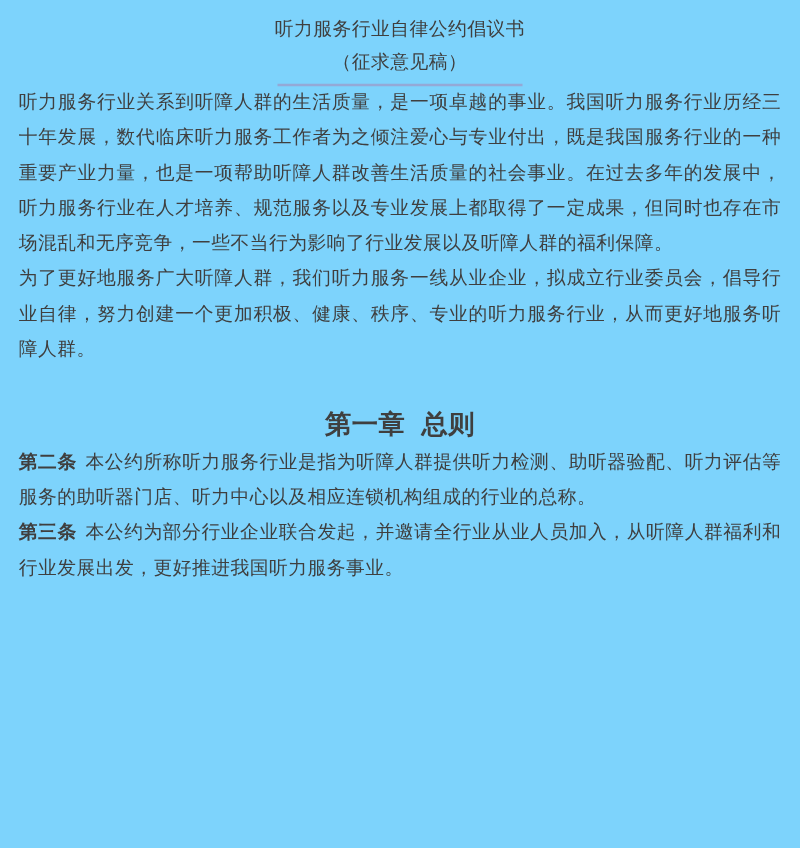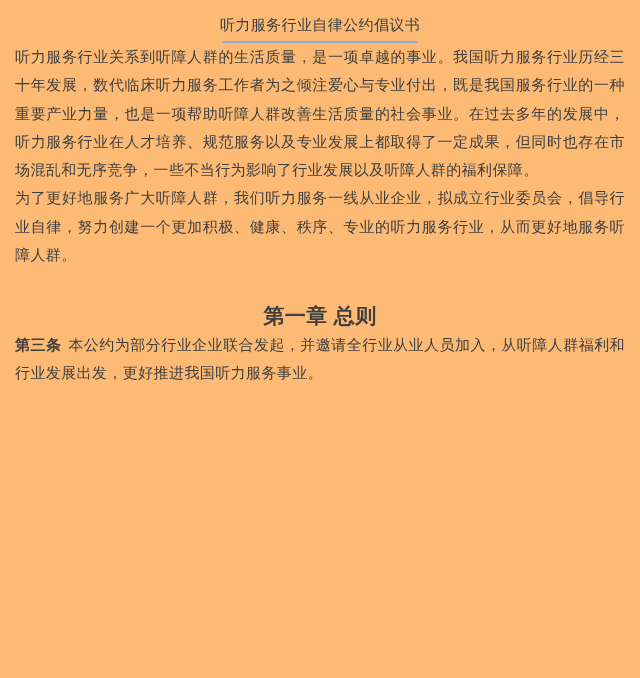--- a/index.html
+++ b/index.html
@@ -5,23 +5,23 @@
   html, body {
     margin: 0;
     padding: 0;
     background: #ffffff;
   }
   .doc {
     width: 640px;
     height: 678px;
     box-sizing: border-box;
     padding: 13px 15px 0;
-    background: #fdba74;
+    background: #7dd3fc;
     color: #3f3f3f;
-    font-family: Liberation Sans, sans-serif;
+    font-family: Liberation Mono, monospace;
     font-size: 15px;
     letter-spacing: 0.4px;
     overflow: hidden;
   }
   .doc-title {
     margin: 0;
     font-size: 15px;
     font-weight: 400;
     line-height: 23px;
     text-align: center;
@@ -62,27 +62,29 @@
     margin-right: 7px;
   }
 </style>
 </head>
 <body>
 
 <div class="doc" style="color: rgb(63, 63, 63);">
 
   <h1 class="doc-title">听力服务行业自律公约倡议书</h1>
 
+  <h2 class="doc-subtitle">（征求意见稿）</h2>
 
   <hr class="title-divider" style="background: rgb(148, 169, 214);">
 
   <p class="para p-preamble-1">听力服务行业关系到听障人群的生活质量，是一项卓越的事业。我国听力服务行业历经三十年发展，数代临床听力服务工作者为之倾注爱心与专业付出，既是我国服务行业的一种重要产业力量，也是一项帮助听障人群改善生活质量的社会事业。在过去多年的发展中，听力服务行业在人才培养、规范服务以及专业发展上都取得了一定成果，但同时也存在市场混乱和无序竞争，一些不当行为影响了行业发展以及听障人群的福利保障。</p>
 
   <p class="para p-preamble-2">为了更好地服务广大听障人群，我们听力服务一线从业企业，拟成立行业委员会，倡导行业自律，努力创建一个更加积极、健康、秩序、专业的听力服务行业，从而更好地服务听障人群。</p>
 
   <h3 class="chapter-heading">第一章 总则</h3>
 
 
+  <p class="para p-article-2"><span class="article-label">第二条</span><span>本公约所称听力服务行业是指为听障人群提供听力检测、助听器验配、听力评估等服务的助听器门店、听力中心以及相应连锁机构组成的行业的总称。</span></p>
 
   <p class="para p-article-3"><span class="article-label">第三条</span><span>本公约为部分行业企业联合发起，并邀请全行业从业人员加入，从听障人群福利和行业发展出发，更好推进我国听力服务事业。</span></p>
 
 
 </div>
 
 </body></html>

